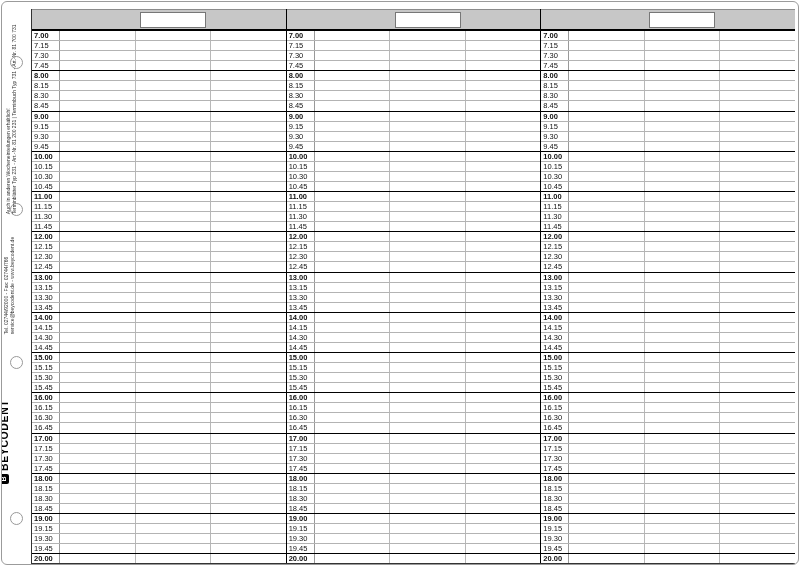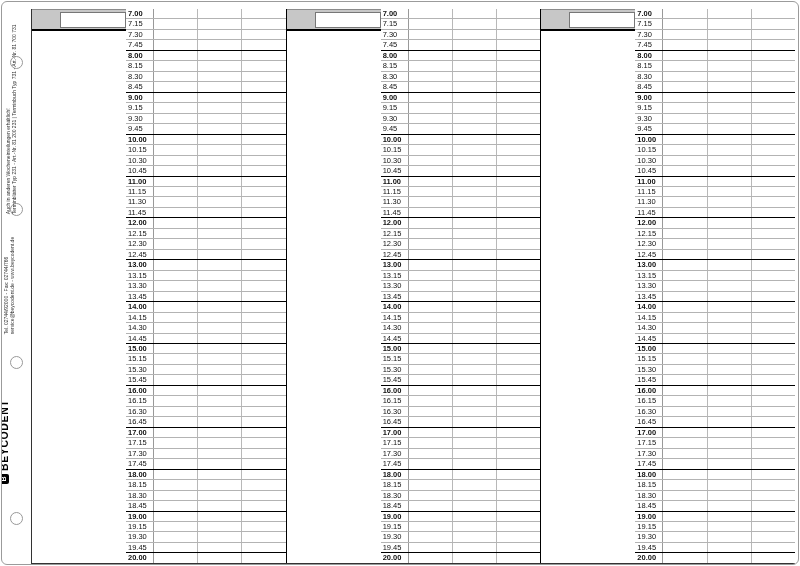--- a/index.html
+++ b/index.html
@@ -25,21 +25,21 @@
   .brand-mark {
     width: 10px; height: 10px; background: #000; border-radius: 2px;
     color: #fff; font-size: 7px; font-weight: bold; line-height: 10px; text-align: center;
   }
   .brand-name { font-size: 10.5px; font-weight: bold; letter-spacing: 0.6px; color: #000; }
   
   .grid {
     position: absolute; left: 29px; top: 7px; width: 764px; height: 555px;
     display: flex; border-left: 1.5px solid #333; border-bottom: 1.5px solid #333;
   }
-  .day-column { flex: 1 1 0; display: flex; flex-direction: row; min-width: 0; }
+  .day-column { flex: 1 1 0; display: flex; flex-direction: column; min-width: 0; }
   .day-column + .day-column { border-left: 1.5px solid #000; }
   .col-header {
     height: 22px; flex: none; background: #c7c7c7;
     border-top: 1px solid #8c8c8c; border-bottom: 2px solid #000;
     display: flex; align-items: center; justify-content: center; padding-left: 28px;
   }
   .header-box {
     width: 66px; height: 16px; background: #fff; border: 1px solid #777;
     font-size: 9px; padding: 0 2px; outline: none;
   }

